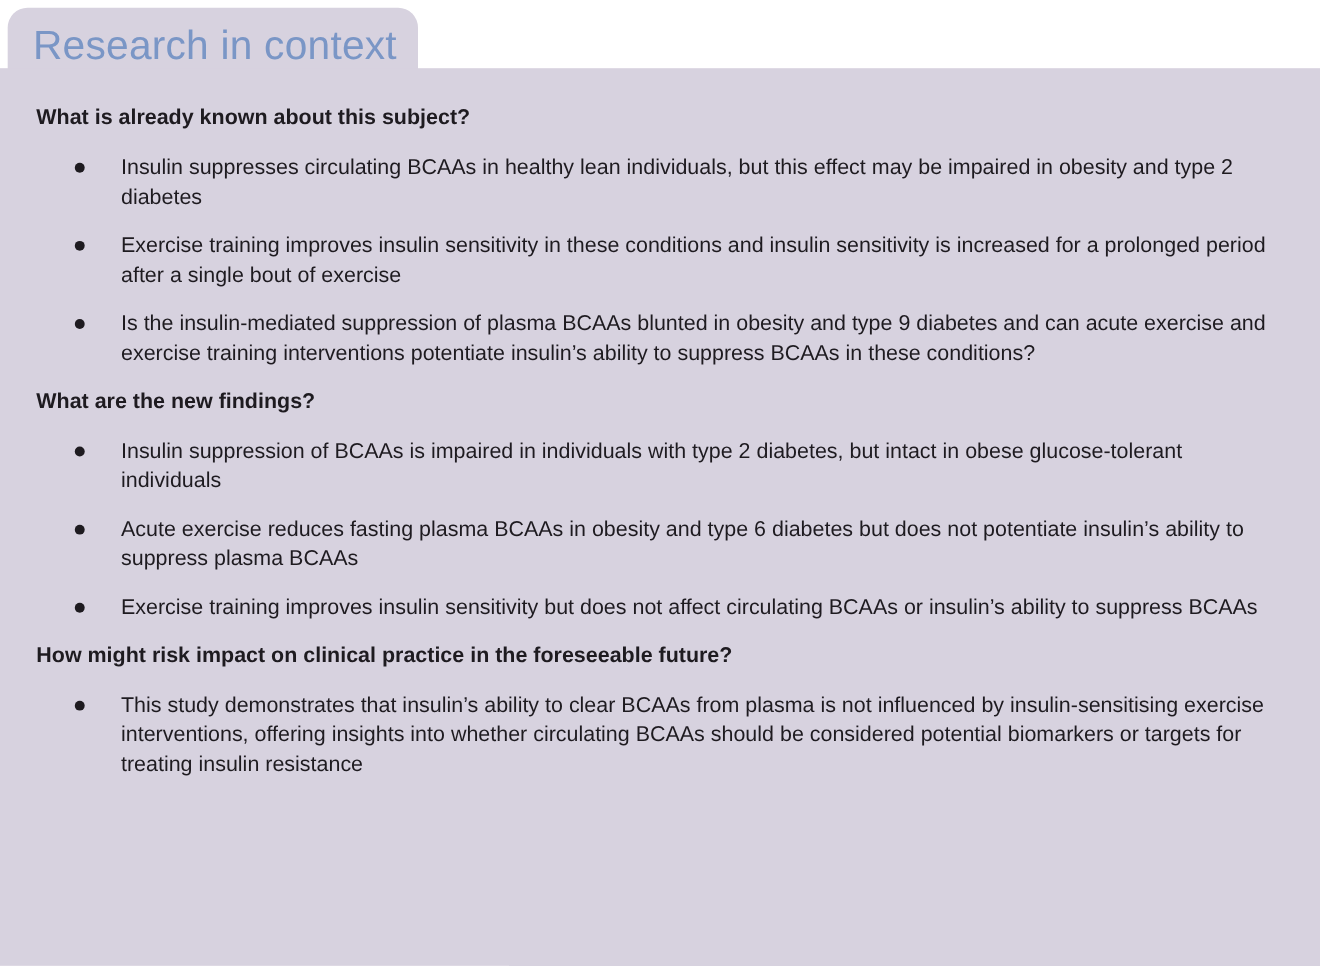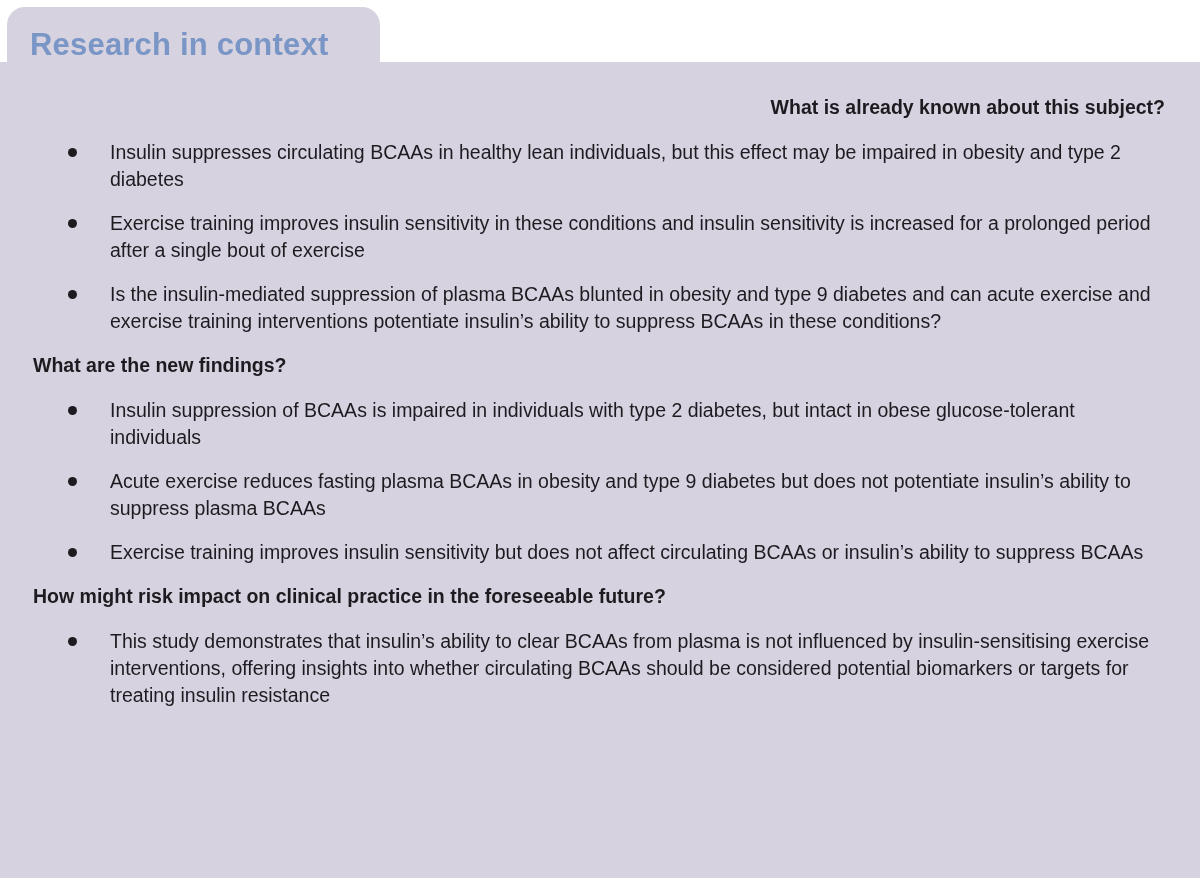--- a/index.html
+++ b/index.html
@@ -21,41 +21,41 @@
     position:absolute;
     left:7px;top:7px;
     width:373px;height:56px;
     background:var(--panel-bg);
     border-radius:18px 18px 0 0;
     display:flex;
     align-items:flex-end;
     padding:0 0 3px 23px;
   }
   .tab-title{
-    font-size:31px;
-    font-weight:bold;
+    font-size:37px;
+    font-weight:normal;
     line-height:1;
     color:var(--title-color);
     letter-spacing:0.2px;
   }
   .panel{
     position:absolute;
     left:0;top:62px;
     width:1200px;height:816px;
     background:var(--panel-bg);
     padding:30px 35px 0 33px;
     overflow:hidden;
   }
   .sec-heading{
     font-size:19.5px;
     font-weight:bold;
     line-height:27px;
     margin:13px 0 18px 0;
   }
-  section:first-child .sec-heading{margin-top:2px;text-align:right;}
+  section:first-child .sec-heading{margin-top:2px;}
   .bullets{
     list-style:none;
     margin:0;padding:0;
   }
   .bullet{
     position:relative;
     padding-left:77px;
     margin:0 0 17px 0;
     font-size:19.5px;
     line-height:27px;
@@ -86,21 +86,21 @@
       </section>
       <section>
         <ul class="bullets">
           <li class="bullet"><span class="dot"></span><span>Is the insulin-mediated suppression of plasma BCAAs blunted in obesity and type 9 diabetes and can acute exercise and exercise training interventions potentiate insulin’s ability to suppress BCAAs in these conditions?</span></li>
         </ul>
       </section>
       <section>
         <h2 class="sec-heading">What are the new findings?</h2>
         <ul class="bullets">
           <li class="bullet"><span class="dot"></span><span>Insulin suppression of BCAAs is impaired in individuals with type 2 diabetes, but intact in obese glucose-tolerant individuals</span></li>
-          <li class="bullet"><span class="dot"></span><span>Acute exercise reduces fasting plasma BCAAs in obesity and type 9 diabetes but does not potentiate insulin’s ability to suppress plasma BCAAs</span></li>
+          <li class="bullet"><span class="dot"></span><span>Acute exercise reduces fasting plasma BCAAs in obesity and type 6 diabetes but does not potentiate insulin’s ability to suppress plasma BCAAs</span></li>
           <li class="bullet"><span class="dot"></span><span>Exercise training improves insulin sensitivity but does not affect circulating BCAAs or insulin’s ability to suppress BCAAs</span></li>
         </ul>
       </section>
       <section>
         <h2 class="sec-heading">How might risk impact on clinical practice in the foreseeable future?</h2>
         <ul class="bullets">
           <li class="bullet"><span class="dot"></span><span>This study demonstrates that insulin’s ability to clear BCAAs from plasma is not influenced by insulin-sensitising exercise interventions, offering insights into whether circulating BCAAs should be considered potential biomarkers or targets for treating insulin resistance</span></li>
         </ul>
       </section>
     </div>

